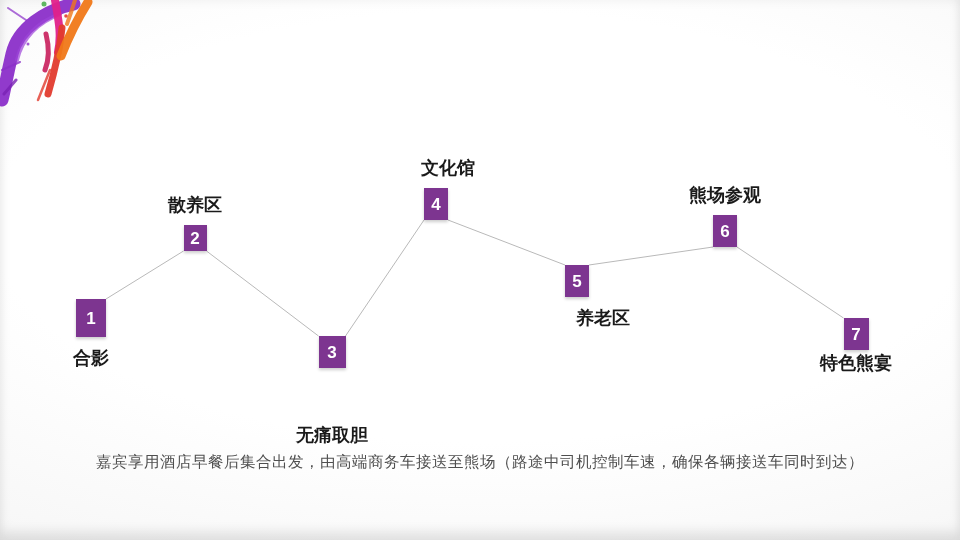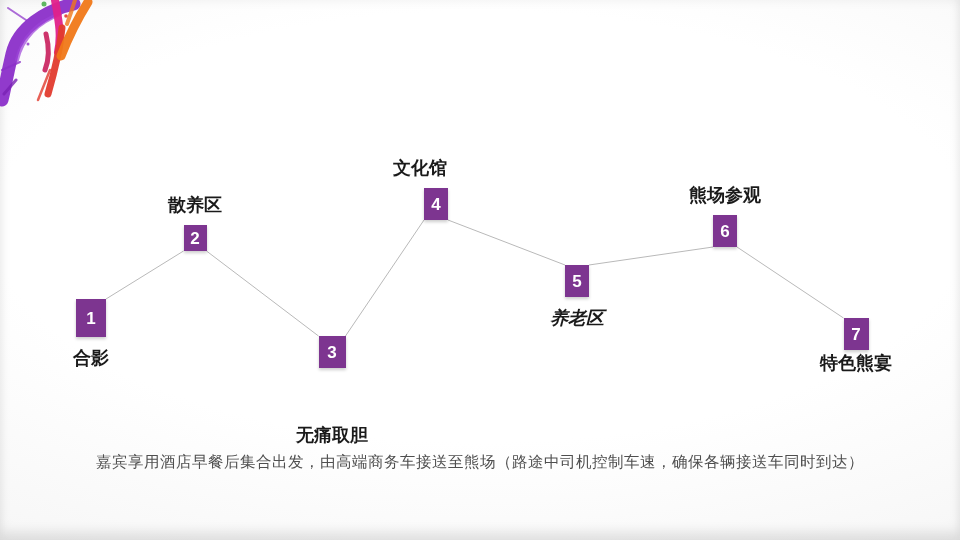--- a/index.html
+++ b/index.html
@@ -80,25 +80,25 @@
         <span class="num">2</span>
       </div>
       <div class="node-label" style="left: 195px; bottom: 323px; margin-top: 30px;">散养区</div>
       <div class="node" style="left: 318.5px; top: 336px; width: 27px; height: 32px; background: rgb(125, 53, 144);">
         <span class="num">3</span>
       </div>
       <div class="node-label" style="left: 332px; top: 377px; margin-top: 46px;">无痛取胆</div>
       <div class="node" style="left: 424px; top: 188px; width: 24px; height: 32px; background: rgb(125, 53, 144);">
         <span class="num">4</span>
       </div>
-      <div class="node-label" style="left: 420px; bottom: 360px;">文化馆</div>
+      <div class="node-label" style="left: 448px; bottom: 360px;">文化馆</div>
       <div class="node" style="left: 565px; top: 265px; width: 24px; height: 32px; background: rgb(125, 53, 144);">
         <span class="num">5</span>
       </div>
-      <div class="node-label" style="left: 577px; top: 306px; font-style: italic;">养老区</div>
+      <div class="node-label" style="left: 603px; top: 306px;">养老区</div>
       <div class="node" style="left: 713px; top: 215px; width: 24px; height: 32px; background: rgb(125, 53, 144);">
         <span class="num">6</span>
       </div>
       <div class="node-label" style="left: 725px; bottom: 333px;">熊场参观</div>
       <div class="node" style="left: 843.5px; top: 318px; width: 25px; height: 32px; background: rgb(125, 53, 144);">
         <span class="num">7</span>
       </div>
       <div class="node-label" style="left: 856px; top: 351px;">特色熊宴</div>
     </div>
 

